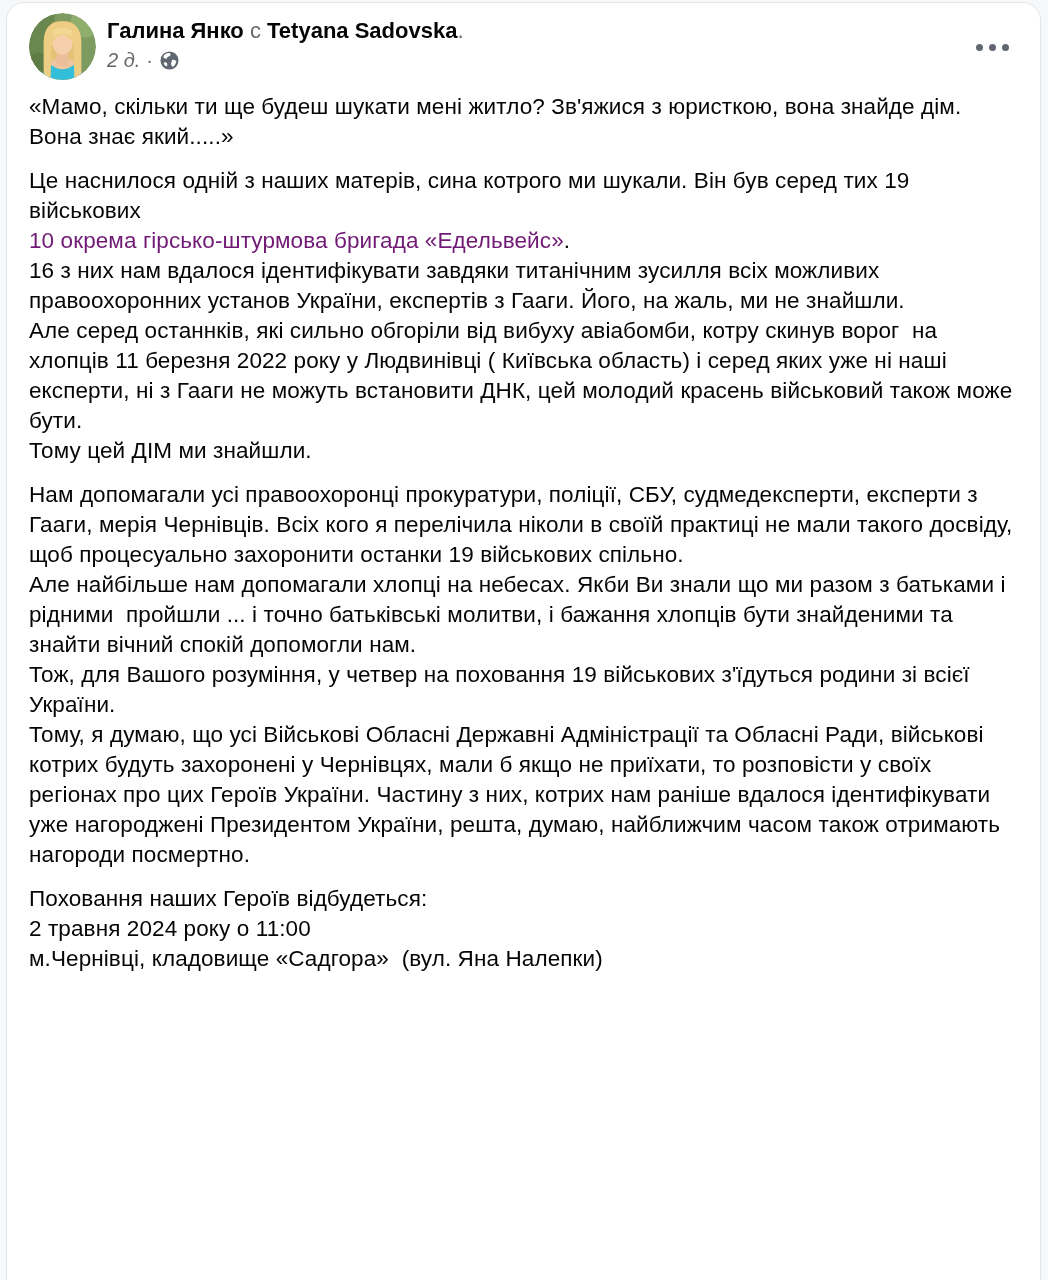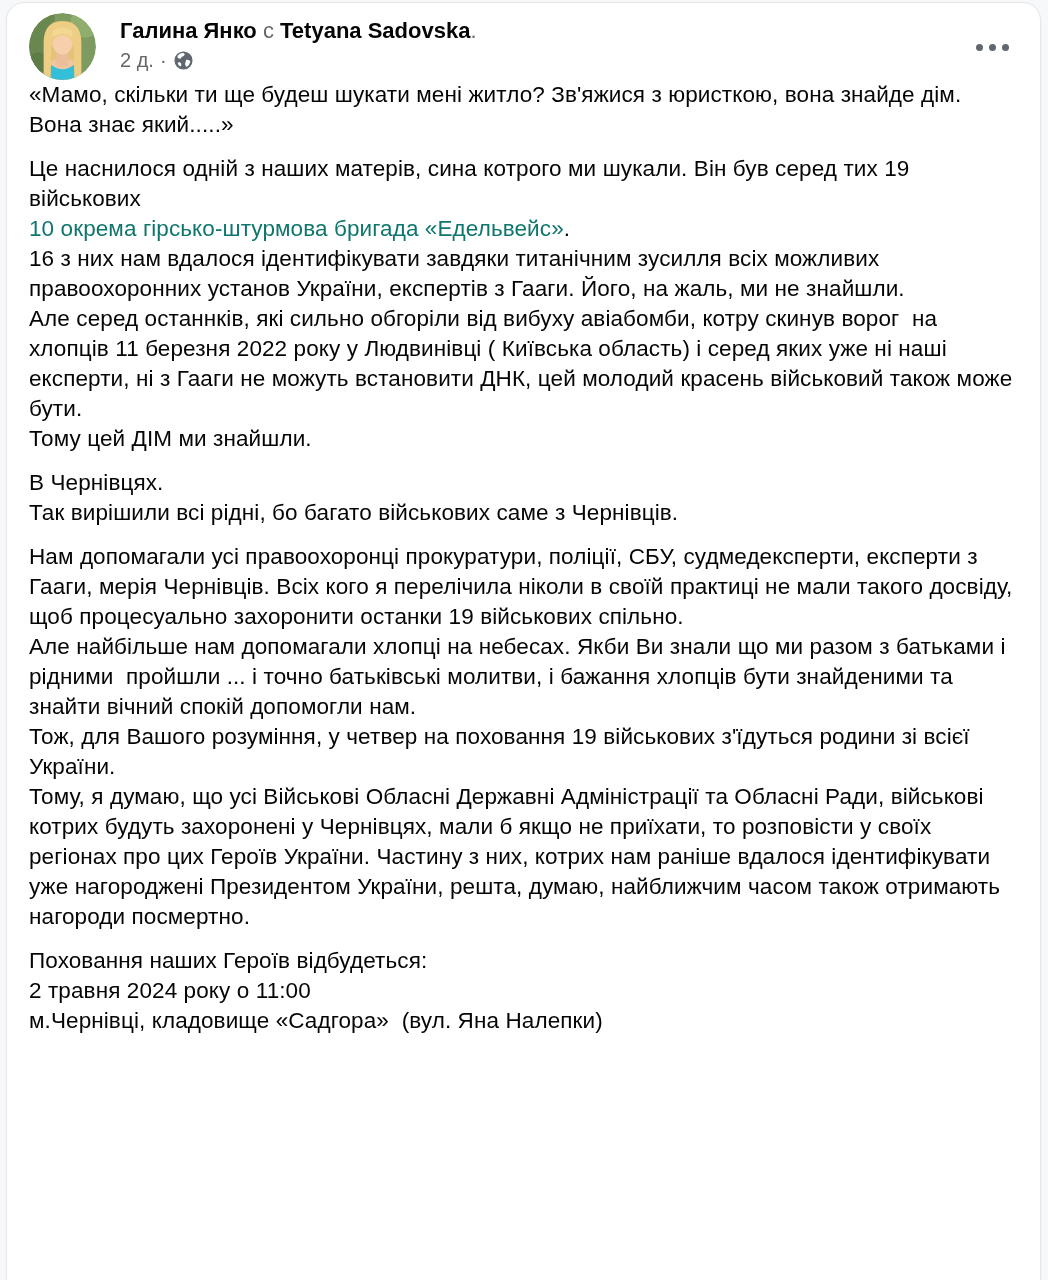--- a/index.html
+++ b/index.html
@@ -25,21 +25,21 @@
     box-sizing: border-box;
     background: #ffffff;
     border: 1px solid #e4e6ea;
     border-radius: 18px 18px 0 0;
     box-shadow: 0 1px 2px rgba(0,0,0,.06);
     padding: 10px 22px 0 22px;
   }
   .header {
     position: relative;
     display: flex;
-    gap: 24px;
+    gap: 11px;
     height: 67px;
   }
   .avatar {
     width: 67px;
     height: 67px;
     flex: 0 0 auto;
     border-radius: 50%;
     overflow: hidden;
     cursor: pointer;
   }
@@ -65,21 +65,21 @@
   }
   .meta-line {
     display: flex;
     align-items: center;
     gap: 6px;
     margin-top: 2px;
     font-size: 20px;
     line-height: 26px;
     color: #65676B;
   }
-  .timestamp { cursor: pointer; }
+  .timestamp { cursor: pointer; font-style: italic; }
   .globe { display: inline-flex; }
   .more-btn {
     position: absolute;
     right: 4px;
     top: 12px;
     width: 44px;
     height: 44px;
     display: flex;
     align-items: center;
     justify-content: center;
@@ -87,29 +87,30 @@
     border-radius: 50%;
     cursor: pointer;
   }
   .more-btn .dot {
     width: 7px;
     height: 7px;
     border-radius: 50%;
     background: #606770;
   }
   .post-text {
+    margin-top: 12px;
     font-size: 22.5px;
     line-height: 30px;
     color: #050505;
     letter-spacing: 0.1px;
   }
   .paragraph { white-space: pre-wrap; }
   .paragraph + .paragraph { margin-top: 14px; }
   a.post-link {
-    color: #0f766e;
+    color: #701a75;
     text-decoration: none;
     cursor: pointer;
   }
 </style>
 </head>
 <body>
 
 <div class="card">
 
   <div class="header">
@@ -160,18 +161,17 @@
     <div class="more-btn" role="button" aria-label="More options">
       <span class="dot"></span>
       <span class="dot"></span>
       <span class="dot"></span>
     </div>
   </div>
 
   <div class="post-text">
       <div class="paragraph">«Мамо, скільки ти ще будеш шукати мені житло? Зв'яжися з юристкою, вона знайде дім. Вона знає який.....»</div>
       <div class="paragraph">Це наснилося одній з наших матерів, сина котрого ми шукали. Він був серед тих 19 військових<br><a class="post-link" href="#">10 окрема гірсько-штурмова бригада «Едельвейс»</a>.<br>16 з них нам вдалося ідентифікувати завдяки титанічним зусилля всіх можливих правоохоронних установ України, експертів з Гааги. Його, на жаль, ми не знайшли.<br>Але серед останнків, які сильно обгоріли від вибуху авіабомби, котру скинув ворог  на хлопців 11 березня 2022 року у Людвинівці ( Київська область) і серед яких уже ні наші експерти, ні з Гааги не можуть встановити ДНК, цей молодий красень військовий також може бути.<br>Тому цей ДІМ ми знайшли.</div>
-      <div class="paragraph">В Чернівцях.<br>Так вирішили всі рідні, бо багато військових саме з Чернівців.</div>
       <div class="paragraph">Нам допомагали усі правоохоронці прокуратури, поліції, СБУ, судмедексперти, експерти з Гааги, мерія Чернівців. Всіх кого я перелічила ніколи в своїй практиці не мали такого досвіду, щоб процесуально захоронити останки 19 військових спільно.<br>Але найбільше нам допомагали хлопці на небесах. Якби Ви знали що ми разом з батьками і рідними  пройшли ... і точно батьківські молитви, і бажання хлопців бути знайденими та знайти вічний спокій допомогли нам.<br>Тож, для Вашого розуміння, у четвер на поховання 19 військових з'їдуться родини зі всієї України.<br>Тому, я думаю, що усі Військові Обласні Державні Адміністрації та Обласні Ради, військові котрих будуть захоронені у Чернівцях, мали б якщо не приїхати, то розповісти у своїх регіонах про цих Героїв України. Частину з них, котрих нам раніше вдалося ідентифікувати уже нагороджені Президентом України, решта, думаю, найближчим часом також отримають нагороди посмертно.</div>
       <div class="paragraph">Поховання наших Героїв відбудеться:<br>2 травня 2024 року о 11:00<br>м.Чернівці, кладовище «Садгора»  (вул. Яна Налепки)</div>
     </div>
 
 </div>
 
 </body></html>

